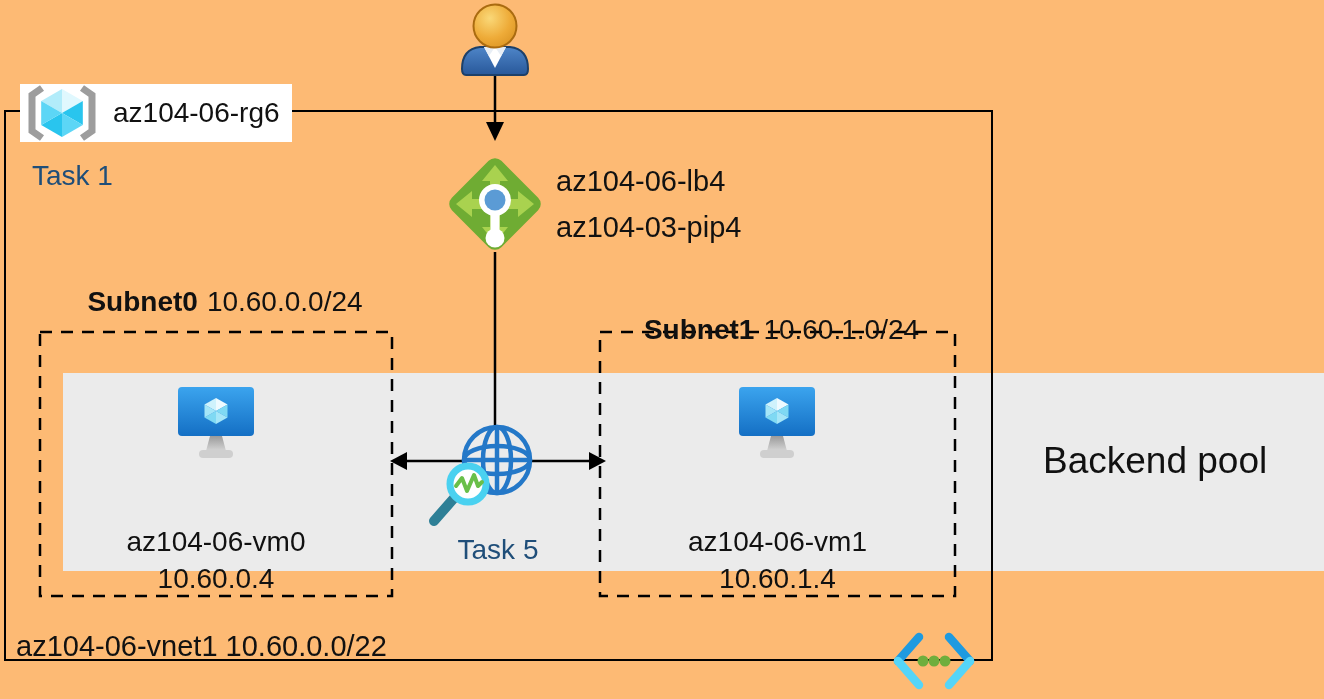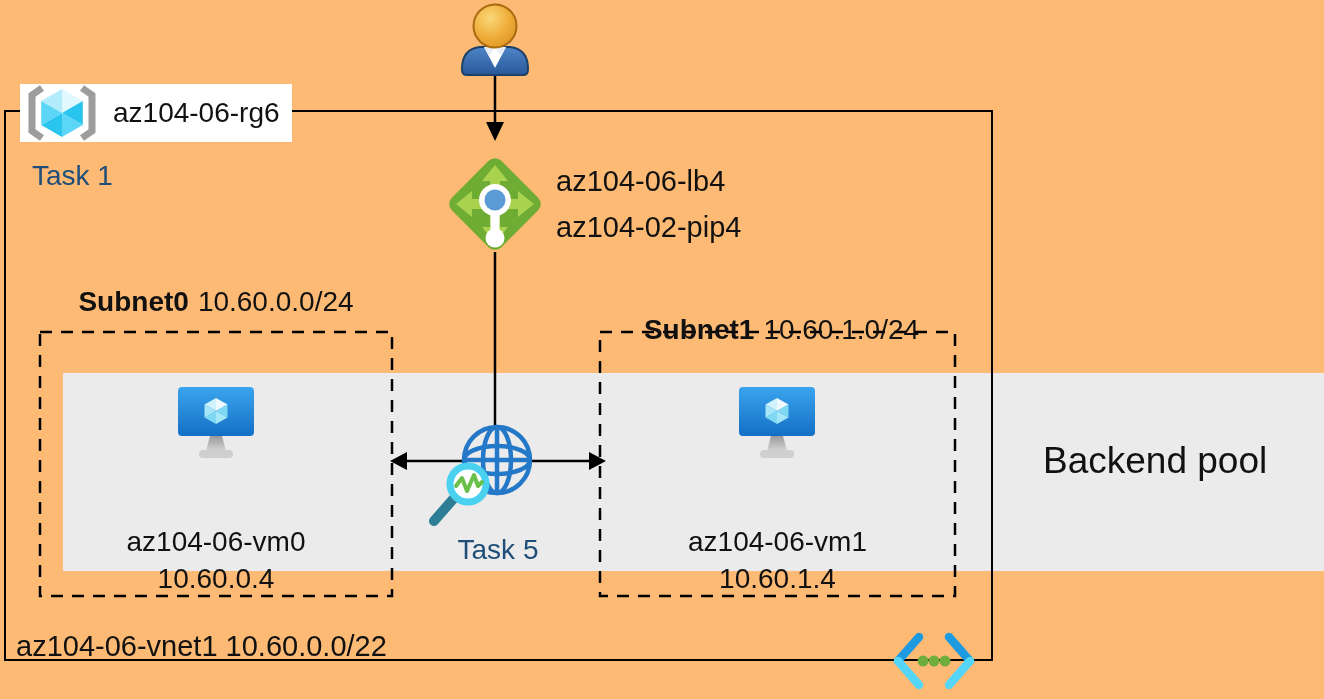--- a/index.html
+++ b/index.html
@@ -25,21 +25,21 @@
   }
   .rg-label { font-size:28px; }
   .task-label { position:absolute; z-index:3; font-size:28px; font-weight:normal; color:#1f4e79; }
   .task1 { left:32px; top:160px; }
   .task2 { left:423px; top:534px; width:150px; text-align:center; }
   .icon-abs { position:absolute; z-index:3; }
   .lb-labels { position:absolute; left:556px; top:158px; z-index:3; font-size:29px; line-height:46px; }
   .subnet-label { position:absolute; top:286px; z-index:3; font-size:28px; text-align:center; }
   .subnet-label .sn { font-weight:bold; }
   .subnet-label .cidr { margin-left:9px; }
-  .subnet0-label { left:40px; width:352px; }
+  .subnet0-label { left:49px; width:352px; }
   .subnet1-label { left:604px; width:355px;margin-top:28px; }
   .vm-label { position:absolute; top:497px; z-index:3; font-size:28px; line-height:37px; text-align:center;margin-top:26px; }
   .vm0-label { left:40px; width:352px; }
   .vm1-label { left:600px; width:355px; }
   .backend-label { position:absolute; left:1043px; top:440px; z-index:3; font-size:37px; }
   .vnet-label { position:absolute; left:16px; top:630px; z-index:3; font-size:29px; }
 </style>
 </head>
 <body>
 
@@ -106,21 +106,21 @@
     <polygon points="13,52 29,39 29,47 47,47 47,57 29,57 29,65" fill="#a9d24f"></polygon>
     <polygon points="91,52 75,39 75,47 57,47 57,57 75,57 75,65" fill="#a9d24f"></polygon>
     <rect x="47.5" y="58" width="9" height="26" fill="#fff"></rect>
     <circle cx="52" cy="86" r="9.5" fill="#fff"></circle>
     <circle cx="52" cy="48" r="16" fill="#fff"></circle>
     <circle cx="52" cy="48" r="10.5" fill="#5b9bd5"></circle>
   </svg>
 
   <div class="lb-labels">
     <div>az104-06-lb4</div>
-    <div>az104-02-pip4</div>
+    <div>az104-03-pip4</div>
   </div>
 
   <div class="subnet-label subnet0-label">
     <span class="sn">Subnet0</span><span class="cidr">10.60.0.0/24</span>
   </div>
   <div class="subnet-label subnet1-label">
     <span class="sn">Subnet1</span><span class="cidr">10.60.1.0/24</span>
   </div>
 
   <svg class="icon-abs" style="left:176px; top:384px;" width="80" height="80" viewBox="0 0 80 80">

